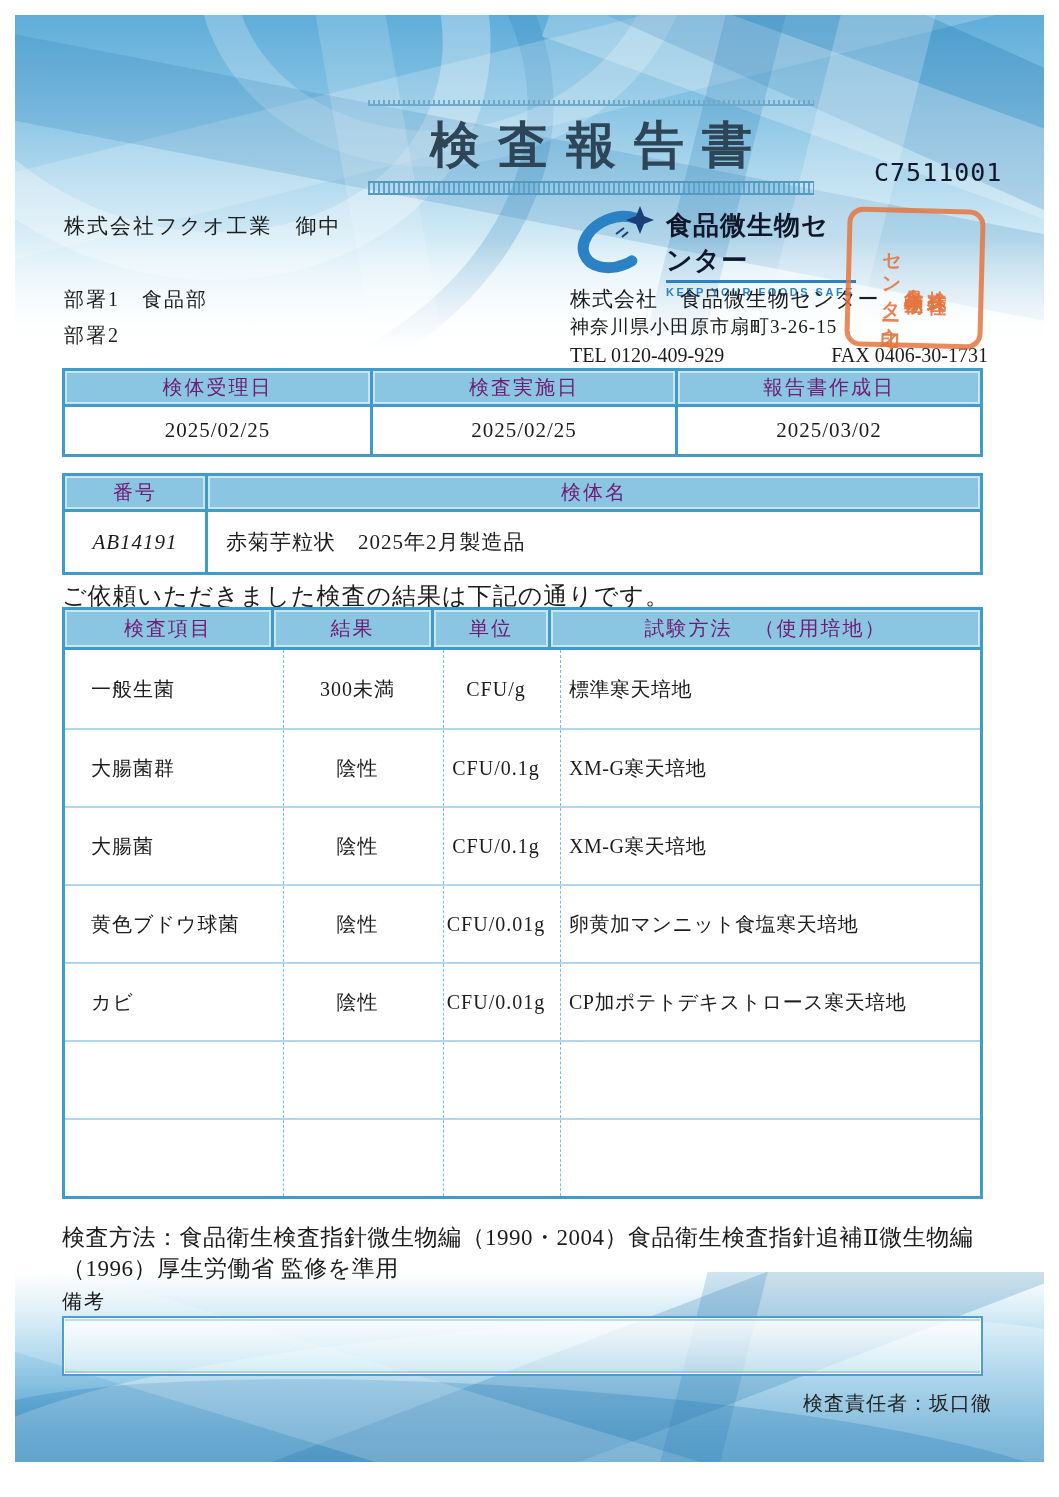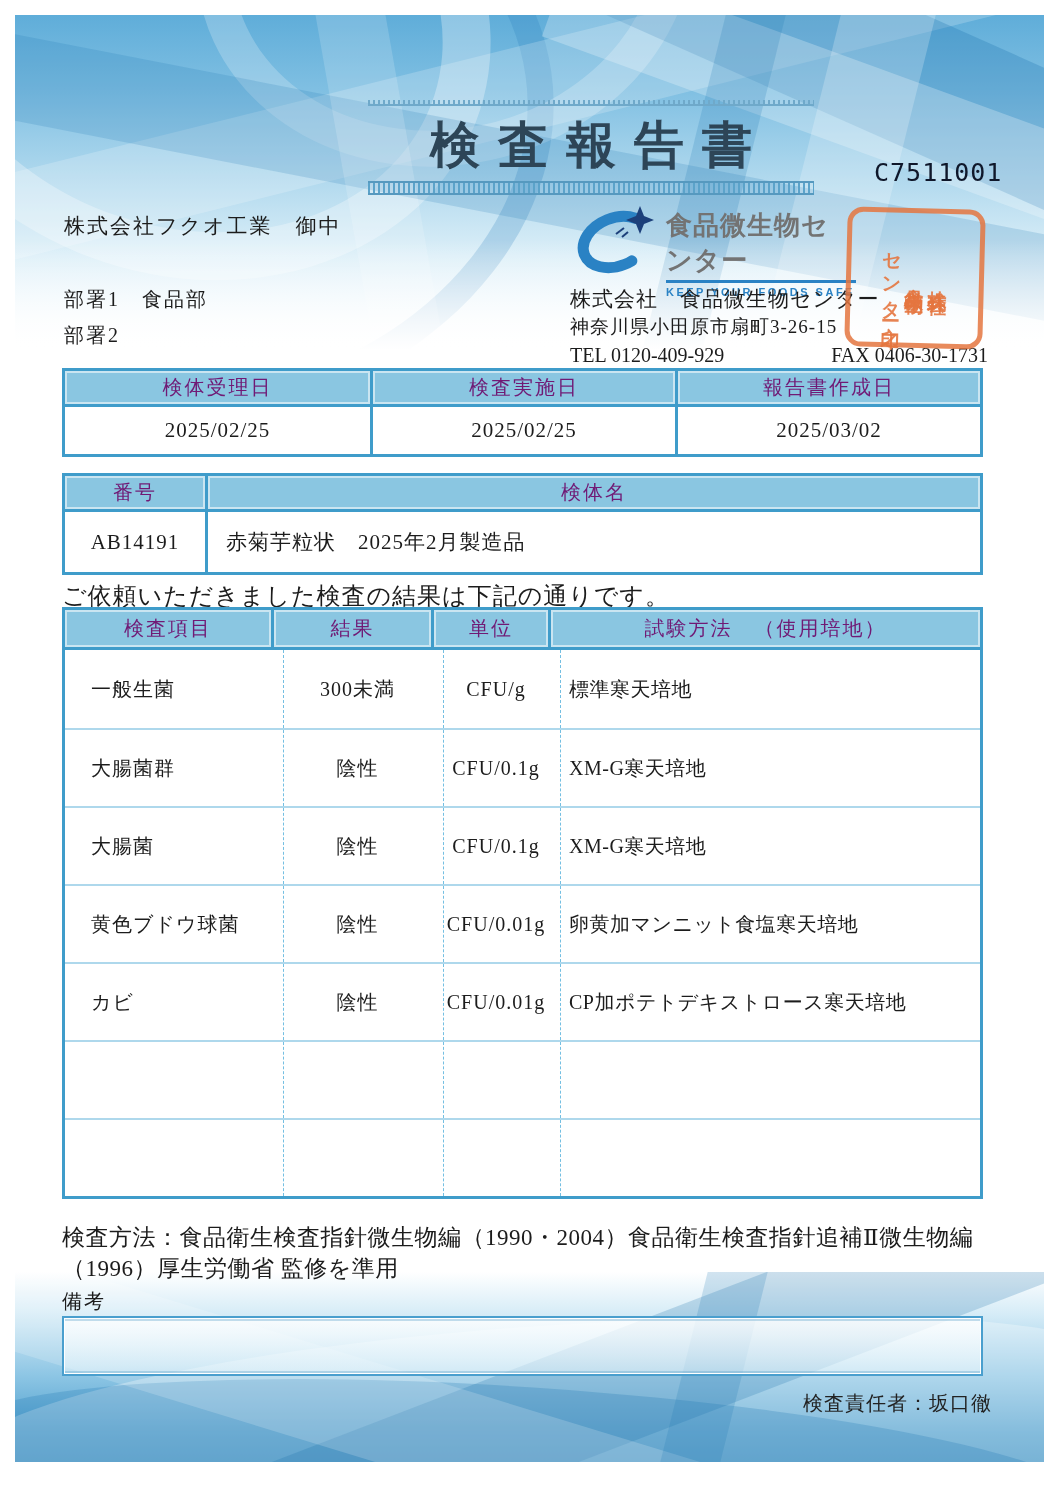--- a/index.html
+++ b/index.html
@@ -57,21 +57,21 @@
   
   .recipient-company { left:64px; top:212px; font-size:21px; letter-spacing:2px; }
   .dept1 { left:64px; top:286px; font-size:20px; letter-spacing:2px; }
   .dept2 { left:64px; top:322px; font-size:20px; letter-spacing:2px; }
 
   
   .logo { left:576px; top:200px; width:280px; height:78px; display:flex; align-items:flex-start; }
   .logo svg { flex:0 0 auto; }
   .logo-texts { margin-left:4px; margin-top:8px; }
   .logo-name { font-family:"Liberation Sans","DejaVu Sans",sans-serif; font-weight:bold;
-     font-size:26px; color:#737373; letter-spacing:1px; border-bottom:3px solid #2a82c4; padding-bottom:2px; }
+     font-size:26px; color:#0f172a; letter-spacing:1px; border-bottom:3px solid #2a82c4; padding-bottom:2px; }
   .logo-tagline { font-family:"Liberation Sans","DejaVu Sans",sans-serif; font-weight:bold;
      font-size:11px; color:#2a82c4; letter-spacing:2.5px; margin-top:3px; }
   .lab-name    { left:570px; top:285px; font-size:21px; letter-spacing:1px; }
   .lab-address { left:570px; top:314px; font-size:19px; letter-spacing:1px; }
   .lab-telfax  { left:570px; top:344px; width:418px; display:flex; justify-content:space-between; font-size:20px; }
 
   
   .seal { left:846px; top:208px; width:138px; height:140px; border:5px solid rgba(228,118,63,0.85);
      border-radius:16px; transform:rotate(1.5deg); display:flex; flex-direction:row;
      justify-content:center; align-items:center; gap:4px; padding:4px; background:rgba(255,255,255,0.0); }
@@ -87,21 +87,21 @@
   
   .t-dates { left:62px; top:368px; width:921px; display:grid; grid-template-columns:1fr 1fr 1fr; }
   .t-dates .hd { height:36px; border-bottom:3px solid #3f9cca; }
   .t-dates .val { height:47px; display:flex; align-items:center; justify-content:center; font-size:21px; letter-spacing:1px; }
   .t-dates .c2, .t-dates .c3 { border-left:3px solid #3f9cca; }
 
   
   .t-sample { left:62px; top:473px; width:921px; display:grid; grid-template-columns:140px 1fr; }
   .t-sample .hd { height:36px; border-bottom:3px solid #3f9cca; }
   .t-sample .val { height:60px; display:flex; align-items:center; font-size:21px; }
-  .t-sample .num { justify-content:center; letter-spacing:1px; }
+  .t-sample .num { justify-content:center; letter-spacing:1px;font-style:italic; }
   .t-sample .name { padding-left:18px; letter-spacing:1px; }
   .t-sample .c2 { border-left:3px solid #3f9cca; }
 
   .intro { left:62px; top:580px; font-size:24px; letter-spacing:1px; }
 
   
   .t-results { left:62px; top:607px; width:921px; }
   .r-head { display:grid; grid-template-columns:206px 160px 117px 1fr; border-bottom:3px solid #3f9cca; }
   .r-head .hd { height:37px; }
   .r-head .hd + .hd { border-left:3px solid #3f9cca; }

